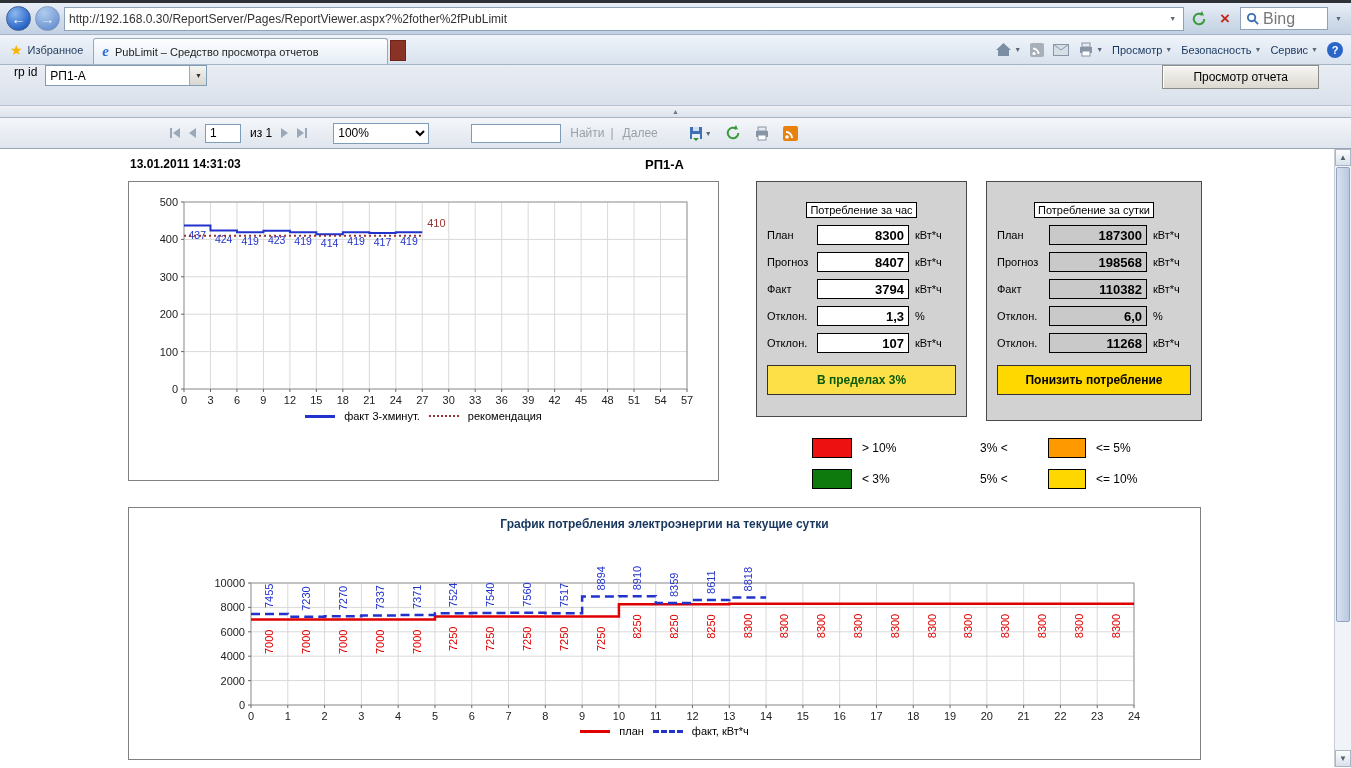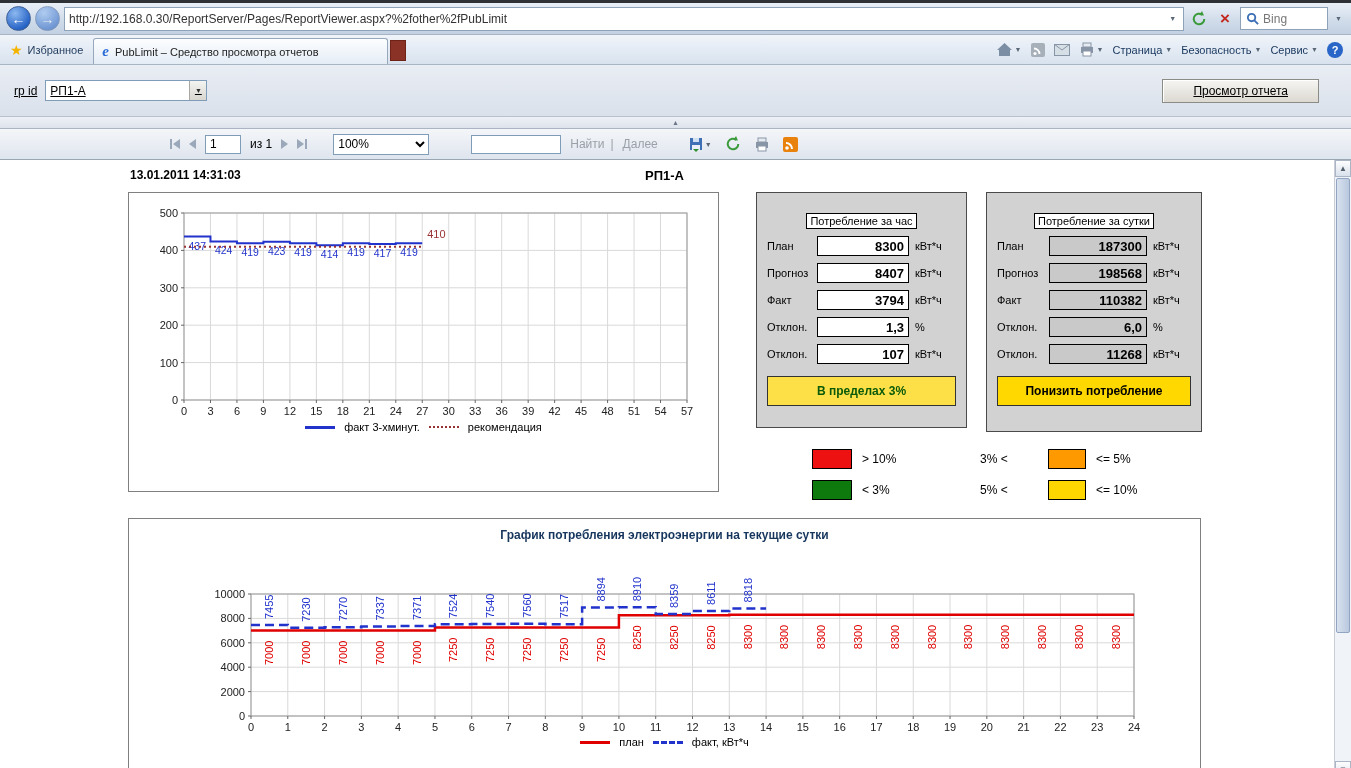--- a/index.html
+++ b/index.html
@@ -29,21 +29,21 @@
   }
   .addrbar .url { flex: 1; white-space: nowrap; overflow: hidden; }
   .dd { font-size: 7px; color: #5a6878; padding: 0 3px; }
   .sqbtn {
     width: 22px; height: 22px; display: flex; align-items: center; justify-content: center;
     border: 1px solid transparent; border-radius: 2px; cursor: pointer;
   }
   .sqbtn.stop { color: #c2281c; font-size: 17px; font-weight: bold; }
   .searchbox {
     width: 88px; height: 23px; background: #fff; border: 1px solid #8ea2b8;
-    display: flex; align-items: center; gap: 4px; padding: 0 5px; font-size: 12px; color: #777;
+    display: flex; align-items: center; gap: 4px; padding: 0 5px; font-size: 16px; color: #777;
   }
 
   
   .favbar {
     height: 30px; display: flex; align-items: stretch;
     background: linear-gradient(#f0f4fa, #d8e2ee);
     border-bottom: 1px solid #a7b4c4;
   }
   .favbtn { display: flex; align-items: center; gap: 5px; padding: 0 10px; font-size: 11px; color: #1e395b; cursor: pointer; }
   .star { color: #f4b400; font-size: 14px; }
@@ -59,22 +59,22 @@
   .cmdico { display: flex; align-items: center; gap: 2px; cursor: pointer; }
   .cmd { display: flex; align-items: center; gap: 3px; font-size: 11px; color: #17365d; cursor: pointer; }
   .dda { font-size: 7px; color: #5a6878; }
   .helpbtn {
     width: 16px; height: 16px; border-radius: 50%; background: #2a66c8; color: #fff;
     font-size: 11px; font-weight: bold; display: flex; align-items: center; justify-content: center; cursor: pointer;
   }
 
   
   .parambar {
-    height: 52px; display: flex; align-items: center; padding: 0 14px;
-    background: linear-gradient(#e9edf4, #dae1eb); border-bottom: 1px solid #b8c1cd; text-decoration: underline;
+    height: 41px; display: flex; align-items: flex-start; padding: 0 14px;
+    background: linear-gradient(#e9edf4, #dae1eb); border-bottom: 1px solid #b8c1cd;
   }
   .param-label { font-size: 12px; margin-right: 8px; }
   .combo { width: 162px; height: 21px; background: #fff; border: 1px solid #7f9db9; display: flex; align-items: center; cursor: pointer; }
   .combo-val { flex: 1; font-size: 12px; padding-left: 4px; }
   .combo-btn {
     width: 17px; height: 100%; background: linear-gradient(#f4f4f2, #d8d6cf);
     border-left: 1px solid #a8a8a0; font-size: 7px; color: #333;
     display: flex; align-items: center; justify-content: center;
   }
   .view-report {
@@ -216,21 +216,21 @@
     </div>
     <div class="cmdico">
       <svg width="16" height="15">
           <rect x="2" y="5" width="12" height="6" fill="#8895a6"></rect>
           <rect x="4" y="1" width="8" height="4" fill="#e6ebf1" stroke="#8895a6"></rect>
           <rect x="4" y="9" width="8" height="5" fill="#fff" stroke="#8895a6"></rect>
         </svg>
       <span class="dda">▼</span>
     </div>
     <div class="cmd">
-      <span>Страница</span>
+      <span>Просмотр</span>
       <span class="dda">▼</span>
     </div>
     <div class="cmd">
       <span>Безопасность</span>
       <span class="dda">▼</span>
     </div>
     <div class="cmd">
       <span>Сервис</span>
       <span class="dda">▼</span>
     </div>

